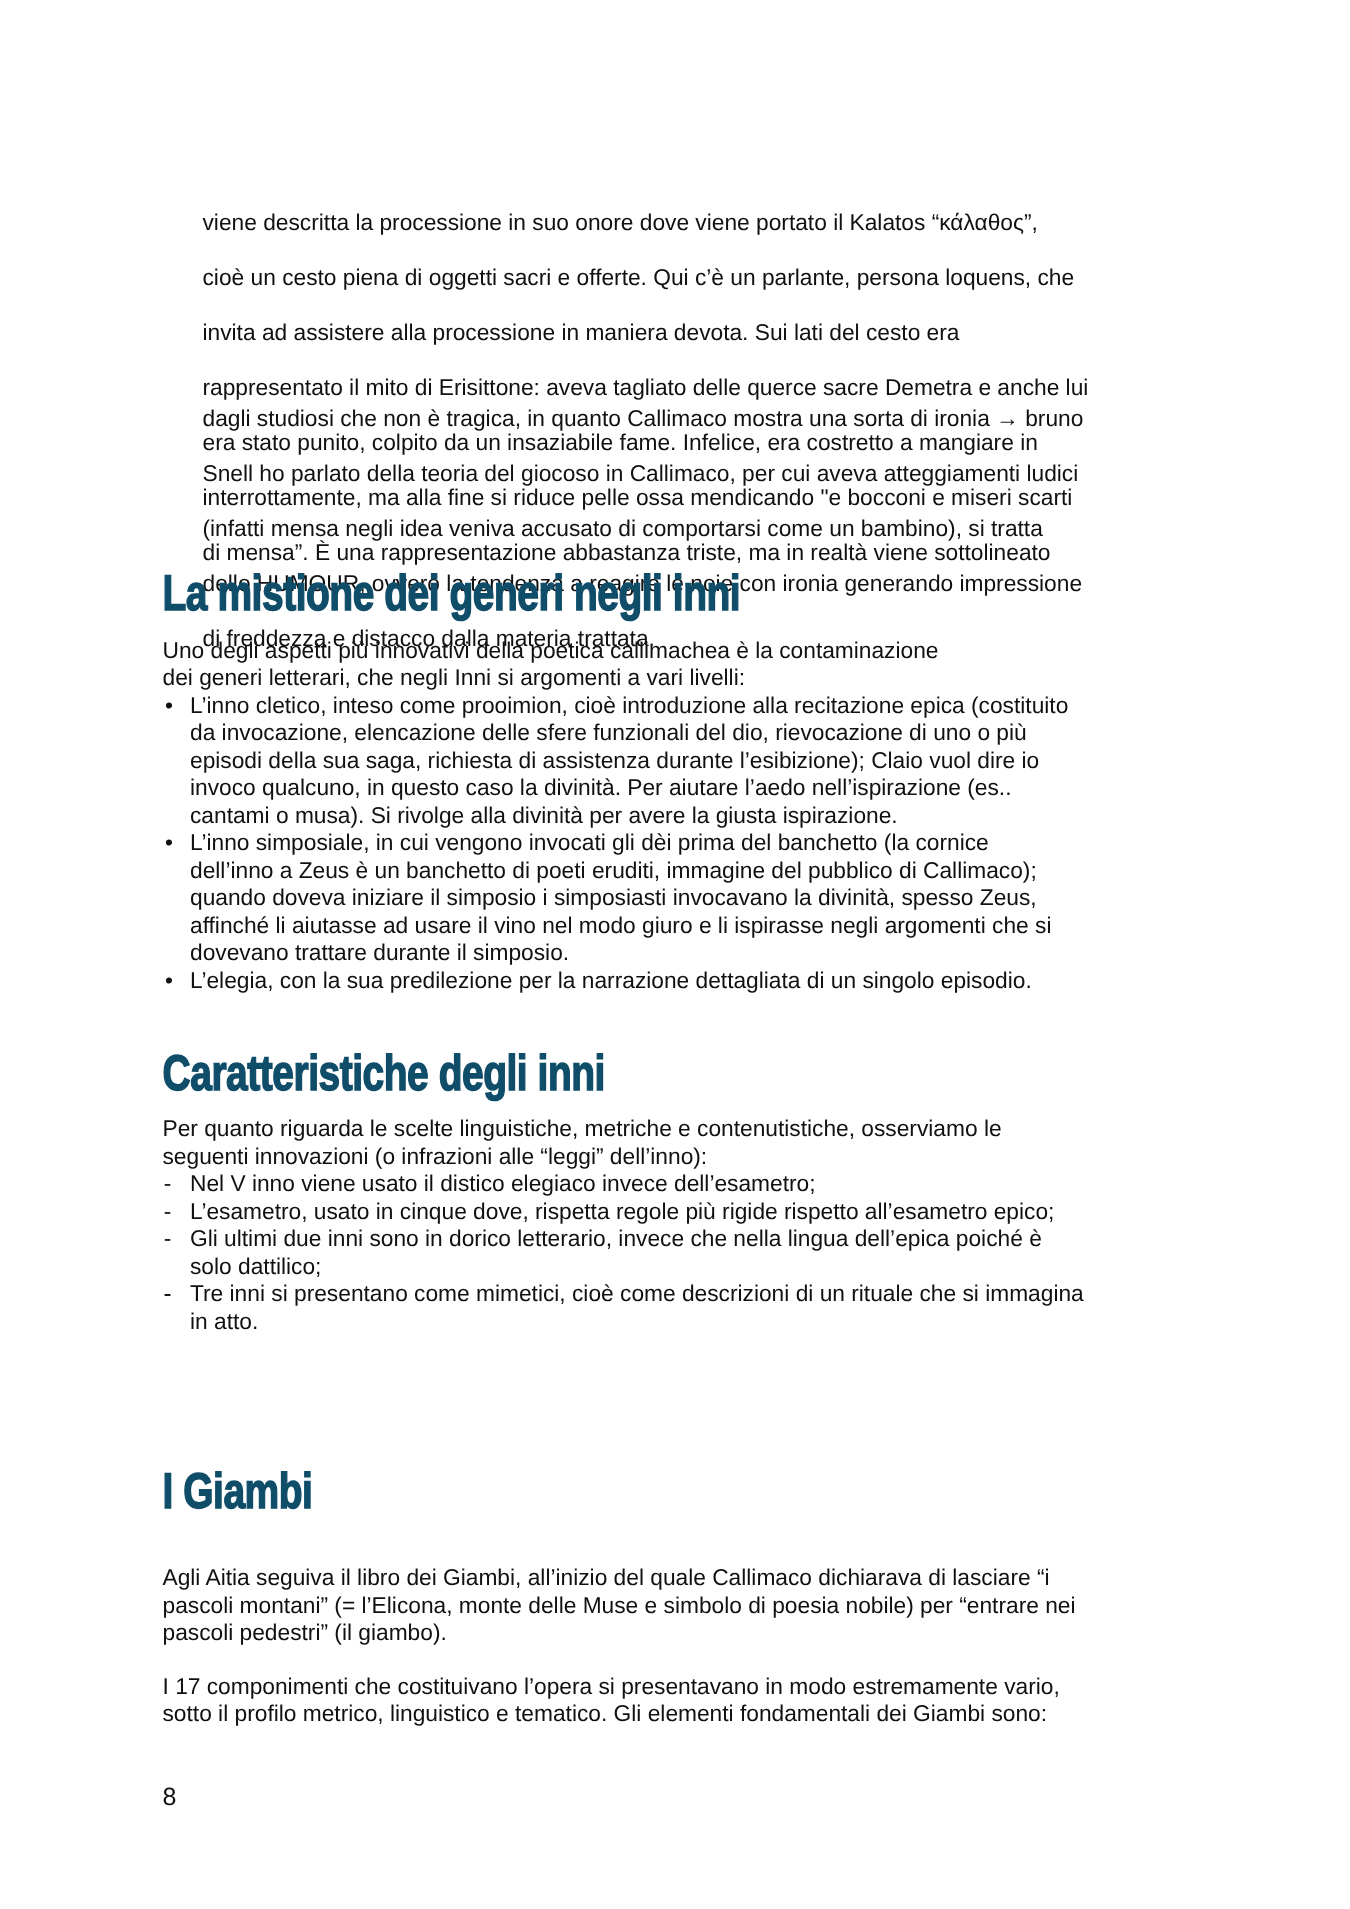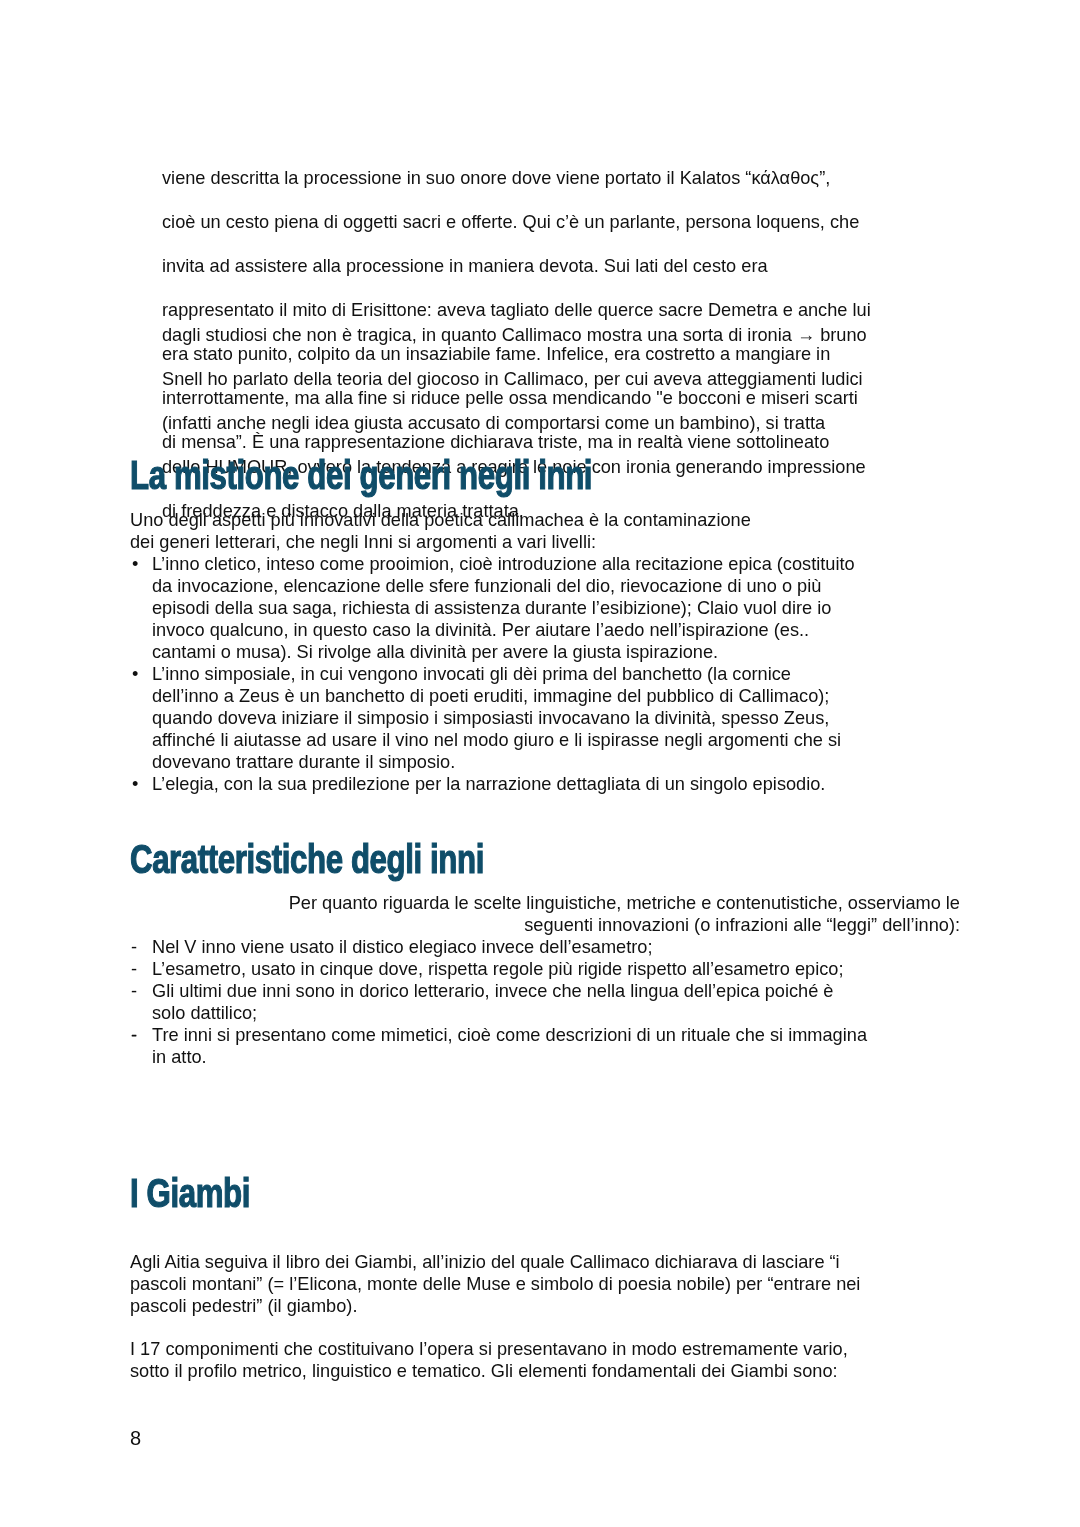--- a/index.html
+++ b/index.html
@@ -68,26 +68,26 @@
 
 <div class="page">
 
   <p class="para" style="left:162px; top:145px; width:800px;">
     <span>viene descritta la processione in suo onore dove viene portato il Kalatos “κάλαθος”,</span><br>
     <span>cioè un cesto piena di oggetti sacri e offerte. Qui c’è un parlante, persona loquens, che</span><br>
     <span>invita ad assistere alla processione in maniera devota. Sui lati del cesto era</span><br>
     <span>rappresentato il mito di Erisittone: aveva tagliato delle querce sacre Demetra e anche lui</span><br>
     <span>era stato punito, colpito da un insaziabile fame. Infelice, era costretto a mangiare in</span><br>
     <span>interrottamente, ma alla fine si riduce pelle ossa mendicando "e bocconi e miseri scarti</span><br>
-    <span>di mensa”. È una rappresentazione dichiarava triste, ma in realtà viene sottolineato</span>
+    <span>di mensa”. È una rappresentazione abbastanza triste, ma in realtà viene sottolineato</span>
   </p>
   <p class="para" style="left:162px; top:302px; width:800px;">
     <span>dagli studiosi che non è tragica, in quanto Callimaco mostra una sorta di ironia → bruno</span><br>
     <span>Snell ho parlato della teoria del giocoso in Callimaco, per cui aveva atteggiamenti ludici</span><br>
-    <span>(infatti anche negli idea giusta accusato di comportarsi come un bambino), si tratta</span><br>
+    <span>(infatti mensa negli idea veniva accusato di comportarsi come un bambino), si tratta</span><br>
     <span>dello HUMOUR, ovvero la tendenza a reagire le noie con ironia generando impressione</span><br>
     <span>di freddezza e distacco dalla materia trattata.</span>
   </p>
 
   <h2 class="heading" style="top:452px;">La mistione dei generi negli inni</h2>
 
   <p class="para" style="left:130px; top:509px; width:830px;">Uno degli aspetti più innovativi della poetica callimachea è la contaminazione
 dei generi letterari, che negli Inni si argomenti a vari livelli:</p>
 
   <ul class="list bullet" style="top:553px;">
@@ -108,21 +108,21 @@
 dovevano trattare durante il simposio.</span>
     </li>
     <li>
       <span class="marker">•</span>
       <span class="bold">L’elegia</span><span style="white-space:pre-line">, con la sua predilezione per la narrazione dettagliata di un singolo episodio.</span>
     </li>
   </ul>
 
   <h2 class="heading" style="top:836px;">Caratteristiche degli inni</h2>
 
-  <p class="para" style="left:130px; top:892px; width:830px;text-align:right;">Per quanto riguarda le scelte linguistiche, metriche e contenutistiche, osserviamo le
+  <p class="para" style="left:130px; top:892px; width:830px;">Per quanto riguarda le scelte linguistiche, metriche e contenutistiche, osserviamo le
 seguenti innovazioni (o infrazioni alle “leggi” dell’inno):</p>
 
   <ul class="list dash" style="top:936px;">
     <li>
       <span class="marker">-</span>
       <span style="white-space:pre-line">Nel V inno viene usato il distico elegiaco invece dell’esametro;</span>
     </li>
     <li>
       <span class="marker">-</span>
       <span style="white-space:pre-line">L’esametro, usato in cinque dove, rispetta regole più rigide rispetto all’esametro epico;</span>

